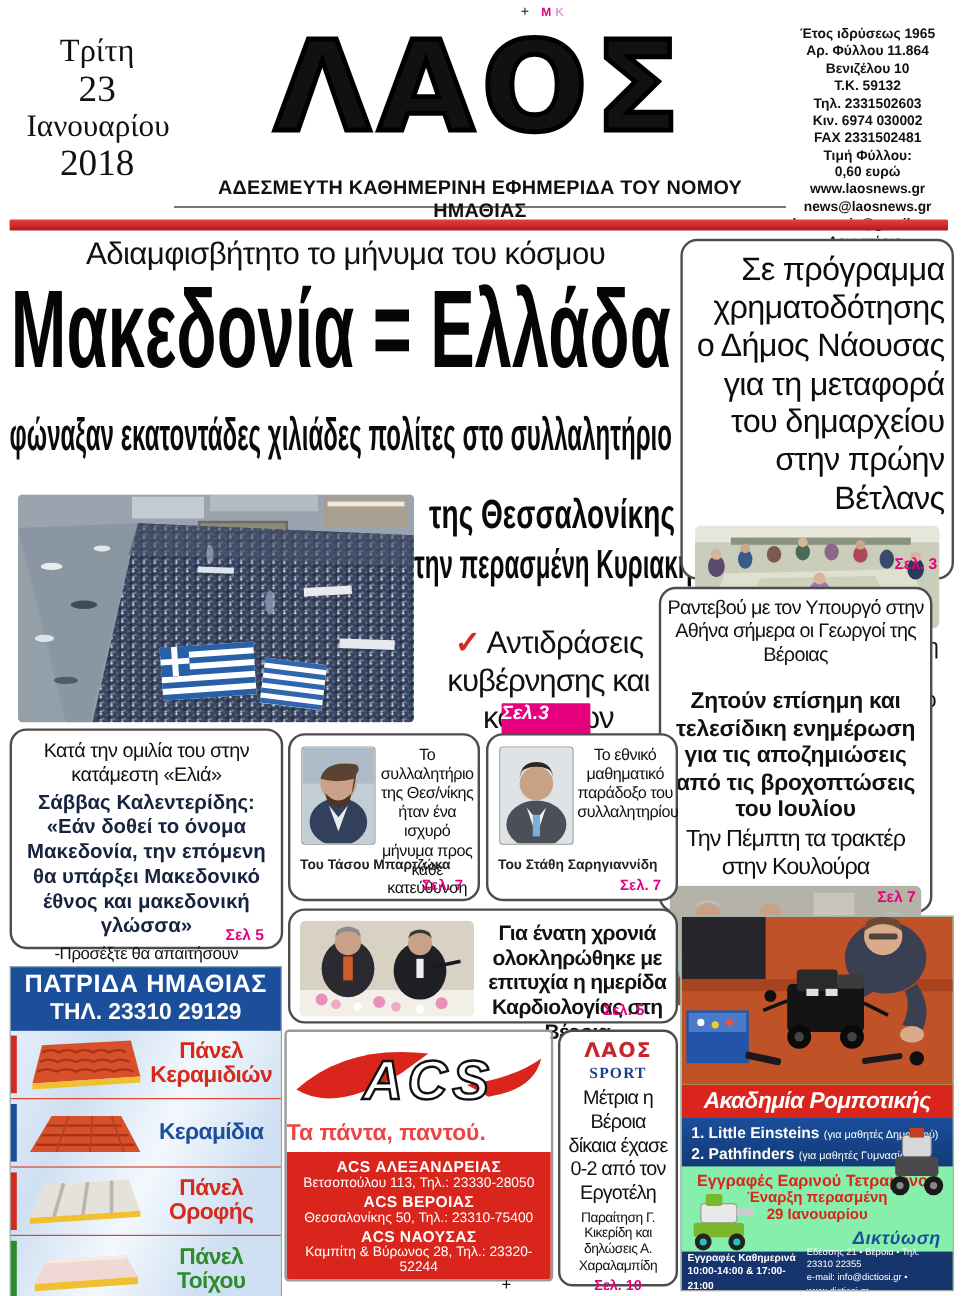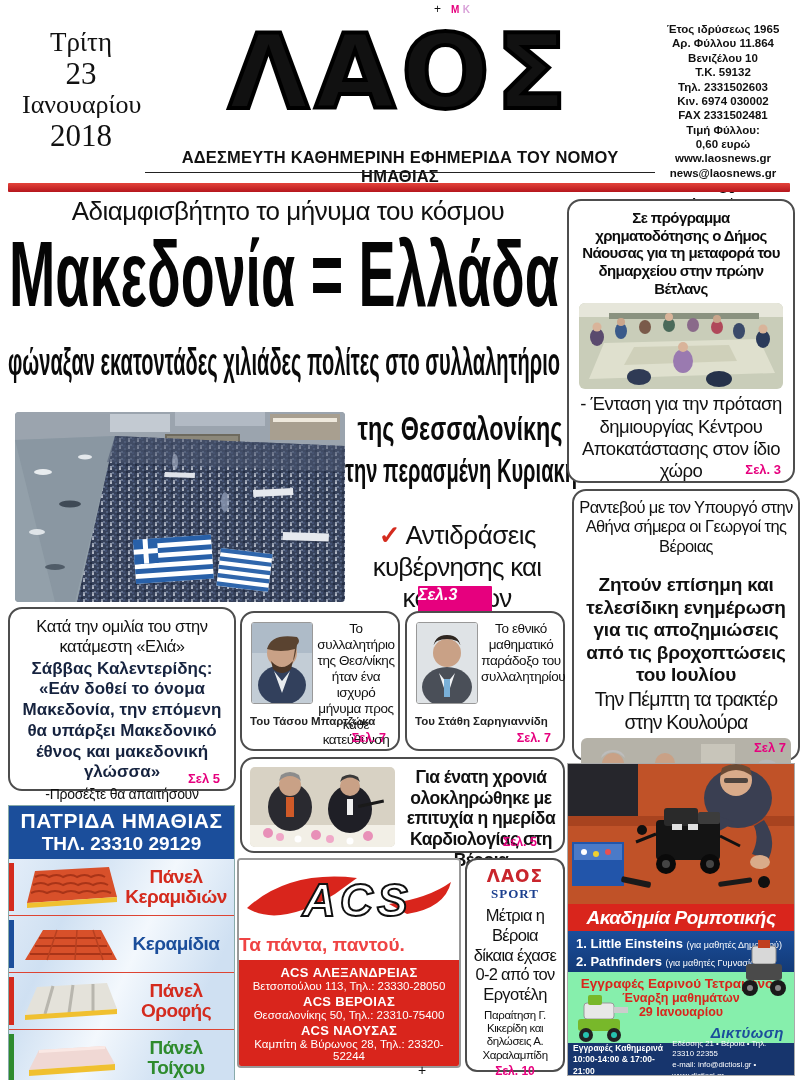--- a/index.html
+++ b/index.html
@@ -37,25 +37,25 @@
   .deck2b-svg{left:341px;top:450px;}
   .rally-photo{left:15px;top:412px;width:330px;height:190px;border-radius:4px;overflow:hidden;}
   .check-line1{left:350px;top:520px;width:215px;font-size:26px;letter-spacing:-0.5px;}
   .check-line1 .chk{color:#d42b1e;font-weight:bold;}
   .check-line2{left:336px;top:552px;width:242px;font-size:26px;letter-spacing:-0.8px;}
   .main-pageref{left:418px;top:586px;width:74px;height:34px;background:#e6007e;color:#fff;
                 font-size:16px;font-weight:bold;font-style:italic;text-align:left;line-height:17px;border-radius:1px;}
 
   
   .sb-top{left:567px;top:199px;width:228px;height:284px;padding:8px 6px;box-sizing:border-box;}
-  .sb-top .t{font-size:15px;font-weight:bold;letter-spacing:-0.6px;line-height:1.18;color:#0d0d0d;}
+  .sb-top .t{font-size:27px;font-weight:normal;letter-spacing:-0.6px;line-height:1.18;color:#0d0d0d;text-align:right;}
   .sb-photo1{margin:6px auto 4px;width:204px;height:86px;border-radius:6px;overflow:hidden;}
   .sb-top .s{font-size:18.5px;letter-spacing:-0.5px;line-height:1.2;}
   .sb-pref{position:absolute;right:12px;bottom:4px;font-size:13px;}
-  .sb-mid{left:572px;top:489px;width:228px;height:272px;padding:7px 4px;box-sizing:border-box;}
+  .sb-mid{left:549px;top:489px;width:228px;height:272px;padding:7px 4px;box-sizing:border-box;}
   .sb-mid .k{font-size:16.5px;letter-spacing:-0.6px;line-height:1.18;}
   .sb-mid .t{font-size:19px;font-weight:bold;letter-spacing:-0.2px;line-height:1.18;margin-top:18px;}
   .sb-mid .s{font-size:19.5px;letter-spacing:-0.8px;margin-top:2px;}
   .sb-photo2{margin:4px auto 0;width:210px;height:100px;border-radius:6px;overflow:hidden;}
 
   
   .kal-box{left:8px;top:607px;width:228px;height:184px;padding:8px 7px;box-sizing:border-box;}
   .kal-box .k{font-size:16.5px;letter-spacing:-0.4px;line-height:1.2;}
   .kal-box .t{font-size:17px;font-weight:bold;color:#16233f;line-height:1.22;margin-top:2px;}
   .kal-box .n{font-size:14px;letter-spacing:-0.3px;line-height:1.2;margin-top:3px;}
@@ -518,21 +518,21 @@
       <svg class="robot-svg" style="right:2px;top:-32px" width="56" height="64" viewBox="0 0 56 64">
         <rect x="16" y="6" width="24" height="18" rx="3" fill="#d8d8d8" stroke="#888"></rect>
         <rect x="10" y="24" width="36" height="16" rx="3" fill="#4a4a4a"></rect>
         <circle cx="14" cy="48" r="8" fill="#1a1a1a"></circle>
         <circle cx="42" cy="48" r="8" fill="#1a1a1a"></circle>
         <circle cx="14" cy="48" r="3" fill="#888"></circle>
         <circle cx="42" cy="48" r="3" fill="#888"></circle>
         <rect x="22" y="0" width="12" height="8" fill="#c04020"></rect>
       </svg>
       <div class="l1">Εγγραφές Εαρινού Τετραμήνου</div>
-      <div class="l2">Έναρξη μαθημάτων</div>
+      <div class="l2">Έναρξη περασμένη</div>
       <div class="l3">29 Ιανουαρίου</div>
       <div class="robo-brand">Δικτύωση</div>
     </div>
     <div class="robo-foot">
       <div class="fl">
         <div>Εγγραφές Καθημερινά</div>
         <div>10:00-14:00 &amp; 17:00-21:00</div>
       </div>
       <div class="fr">
         <div>Εδέσσης 21 • Βέροια • Τηλ. 23310 22355</div>

